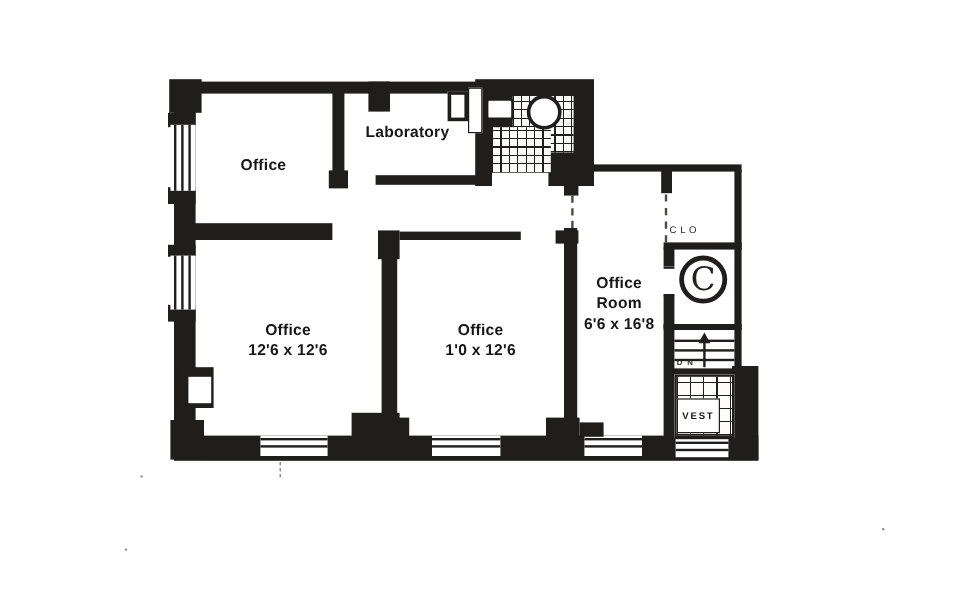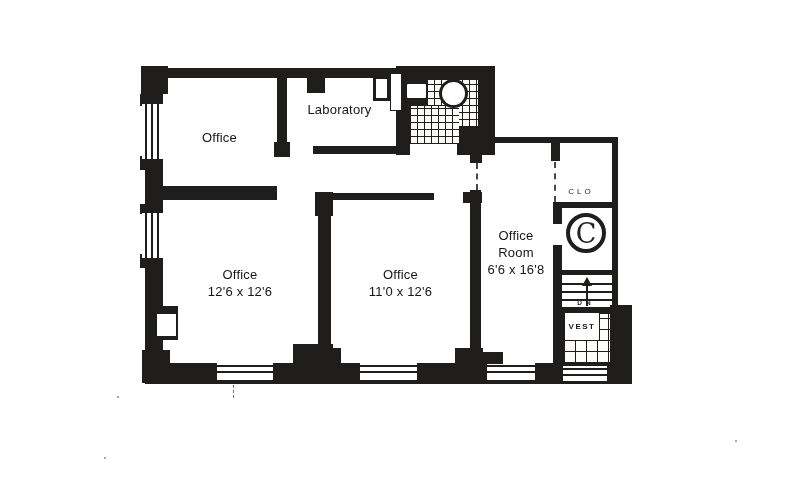--- a/index.html
+++ b/index.html
@@ -31,22 +31,22 @@
     background-size:100% 2px,100% 2px;
     background-position:0 2px,0 8px;}
   .tiles7{position:absolute;background-color:#fbfbf9;background-image:
       repeating-linear-gradient(0deg,var(--wall) 0 1px,transparent 1px 7px),
       repeating-linear-gradient(90deg,var(--wall) 0 1px,transparent 1px 7px);}
   .tiles11{position:absolute;background-color:#fcfcfa;border:2px solid var(--wall);box-sizing:border-box;
     background-image:
       repeating-linear-gradient(0deg,var(--wall) 0 1px,transparent 1px 11px),
       repeating-linear-gradient(90deg,var(--wall) 0 1px,transparent 1px 11px);}
   .roomlabel{position:absolute;text-align:center;font-size:13px;line-height:17px;
-    letter-spacing:.2px;color:var(--ink);}
-  .tinylabel{position:absolute;text-align:center;color:#2b2925;font-weight:bold;}
+    letter-spacing:.2px;color:var(--ink);font-weight:bold;}
+  .tinylabel{position:absolute;text-align:left;color:#2b2925;font-weight:bold;}
   .dashedV{position:absolute;width:0;border-left:2px dashed #4d4a46;}
   .tread{position:absolute;height:2px;background:var(--wall);}
   .dot{position:absolute;width:2px;height:2px;background:#8a8a86;border-radius:50%;}
   .fixture{position:absolute;background:#fff;box-sizing:border-box;border:2px solid var(--wall);}
   #c-circle{position:absolute;border:4px solid var(--wall);border-radius:50%;box-sizing:border-box;
     display:flex;align-items:center;justify-content:center;
     font-family:"DejaVu Serif",serif;font-size:27px;font-weight:500;color:#24221f;background:#fff;}
   #vest-box{position:absolute;background:#fff;border:1px solid var(--wall);box-sizing:border-box;
     display:flex;align-items:center;justify-content:center;font-size:8px;font-weight:bold;letter-spacing:1.5px;}
   #arrow-head{position:absolute;width:0;height:0;border-left:5px solid transparent;
@@ -125,42 +125,42 @@
   <div class="fixture" style="left:439px;top:79px;width:29px;height:29px;border-width:3px;border-radius:50%;"></div>
 
   <div class="tread" style="left:562px;top:283px;width:50px;"></div>
   <div class="tread" style="left:562px;top:291px;width:50px;"></div>
   <div class="tread" style="left:562px;top:299px;width:50px;"></div>
   <div class="wall" style="left:586px;top:284px;width:2px;height:22px;"></div>
   <div id="arrow-head" style="left:582px;top:277px;"></div>
   <div class="tinylabel" style="left:564px;top:299px;width:44px;font-size:6.5px;letter-spacing:4px;">DN</div>
 
   <div class="tiles11" style="left:562px;top:312px;width:50px;height:53px;"></div>
-  <div id="vest-box" style="left:564px;top:312px;width:36px;height:29px;">
+  <div id="vest-box" style="left:564px;top:332px;width:36px;height:29px;">
     <span>VEST</span>
   </div>
 
   <div class="tinylabel" style="left:558px;top:187px;width:46px;font-size:8px;letter-spacing:3px;font-weight:normal;">CLO</div>
   <div id="c-circle" style="left:566px;top:213px;width:40px;height:40px;">
     <span>C</span>
   </div>
 
   <div class="roomlabel" style="left:163px;top:129px;width:113px;">
     <div>Office</div>
   </div>
   <div class="roomlabel" style="left:283px;top:101px;width:113px;">
     <div>Laboratory</div>
   </div>
   <div class="roomlabel" style="left:164px;top:266px;width:152px;">
     <div>Office</div>
     <div>12'6 x 12'6</div>
   </div>
   <div class="roomlabel" style="left:332px;top:266px;width:137px;">
     <div>Office</div>
-    <div>11'0 x 12'6</div>
+    <div>1'0 x 12'6</div>
   </div>
   <div class="roomlabel" style="left:481px;top:227px;width:70px;">
     <div>Office</div>
     <div>Room</div>
     <div>6'6 x 16'8</div>
   </div>
 
   <div class="dot" style="left:117px;top:396px;"></div>
   <div class="dot" style="left:104px;top:457px;"></div>
   <div class="abs" style="left:233px;top:385px;width:1px;height:13px;border-left:1px dashed #77736e;"></div>

